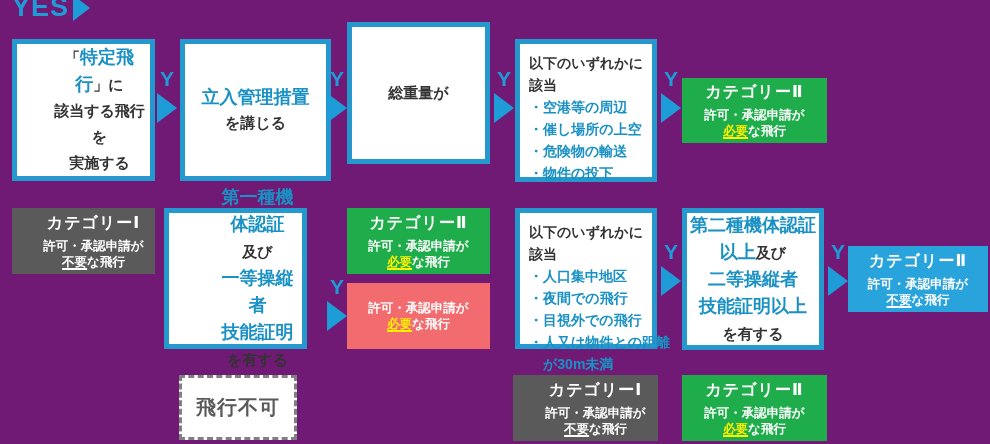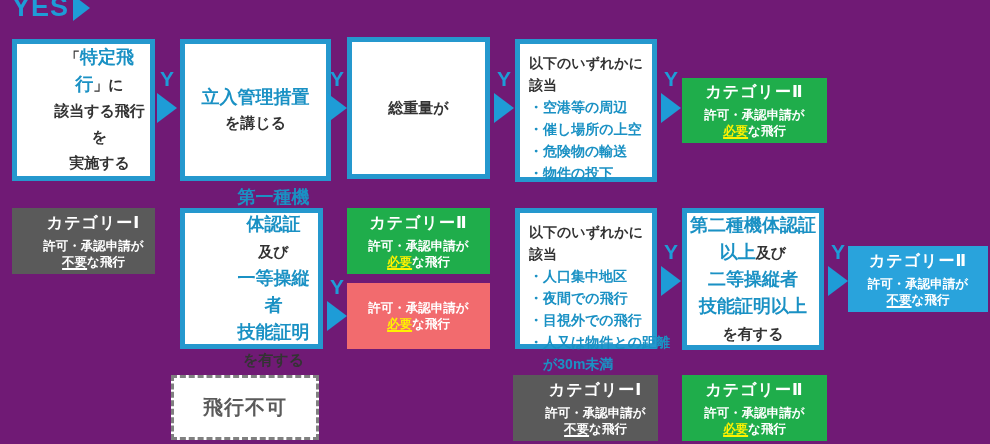--- a/index.html
+++ b/index.html
@@ -80,21 +80,21 @@
   <div class="outlined" style="left:180px; top:39px; width:151px; height:142px;">
     <div class="line t-teal">立入管理措置</div>
     <div class="line t-dark">を講じる</div>
   </div>
 
   <div class="yarrow" style="left:326px; top:68px;">
     <span class="ylab">Y</span>
     <span class="tri"></span>
   </div>
 
-  <div class="outlined" style="left:347px; top:37px; width:143px; height:142px;">
+  <div class="outlined" style="left:347px; top:22px; width:143px; height:142px;">
     <div class="line t-dark">総重量が</div>
   </div>
 
   <div class="yarrow" style="left:493px; top:68px;">
     <span class="ylab">Y</span>
     <span class="tri"></span>
   </div>
 
   <div class="outlined list" style="left:515px; top:39px; width:142px; height:143px;">
     <div class="list-header">以下のいずれかに該当</div>
@@ -114,21 +114,21 @@
     <div class="cat-sub">許可・承認申請が</div>
     <div class="cat-sub"><span class="hl-y u">必要</span><span>な飛行</span></div>
   </div>
 
   <div class="cat gray" style="left:12px; top:208px; width:143px; height:66px;">
     <div class="cat-title">カテゴリーⅠ</div>
     <div class="cat-sub">許可・承認申請が</div>
     <div class="cat-sub"><span class="u">不要</span><span>な飛行</span></div>
   </div>
 
-  <div class="outlined" style="left:180px; top:208px; width:143px; height:141px;padding-left:44px;">
+  <div class="outlined" style="left:164px; top:208px; width:143px; height:141px;padding-left:44px;">
     <div class="line-tall t-teal">第一種機体認証</div>
     <div class="line-tall t-dark">及び</div>
     <div class="line-tall t-teal">一等操縦者</div>
     <div class="line-tall t-teal">技能証明</div>
     <div class="line-tall t-dark">を有する</div>
   </div>
 
   <div class="yarrow" style="left:326px; top:276px;">
     <span class="ylab">Y</span>
     <span class="tri"></span>
@@ -171,21 +171,21 @@
     <span class="ylab">Y</span>
     <span class="tri"></span>
   </div>
 
   <div class="cat blue" style="left:848px; top:246px; width:140px; height:66px;">
     <div class="cat-title">カテゴリーⅡ</div>
     <div class="cat-sub">許可・承認申請が</div>
     <div class="cat-sub"><span class="u">不要</span><span>な飛行</span></div>
   </div>
 
-  <div class="dashbox" style="left:171px; top:375px; width:148px; height:65px;">
+  <div class="dashbox" style="left:179px; top:375px; width:118px; height:65px;">
     <span>飛行不可</span>
   </div>
 
   <div class="cat gray" style="left:513px; top:375px; width:145px; height:66px;">
     <div class="cat-title">カテゴリーⅠ</div>
     <div class="cat-sub">許可・承認申請が</div>
     <div class="cat-sub"><span class="u">不要</span><span>な飛行</span></div>
   </div>
 
   <div class="cat green" style="left:682px; top:375px; width:145px; height:66px;">

